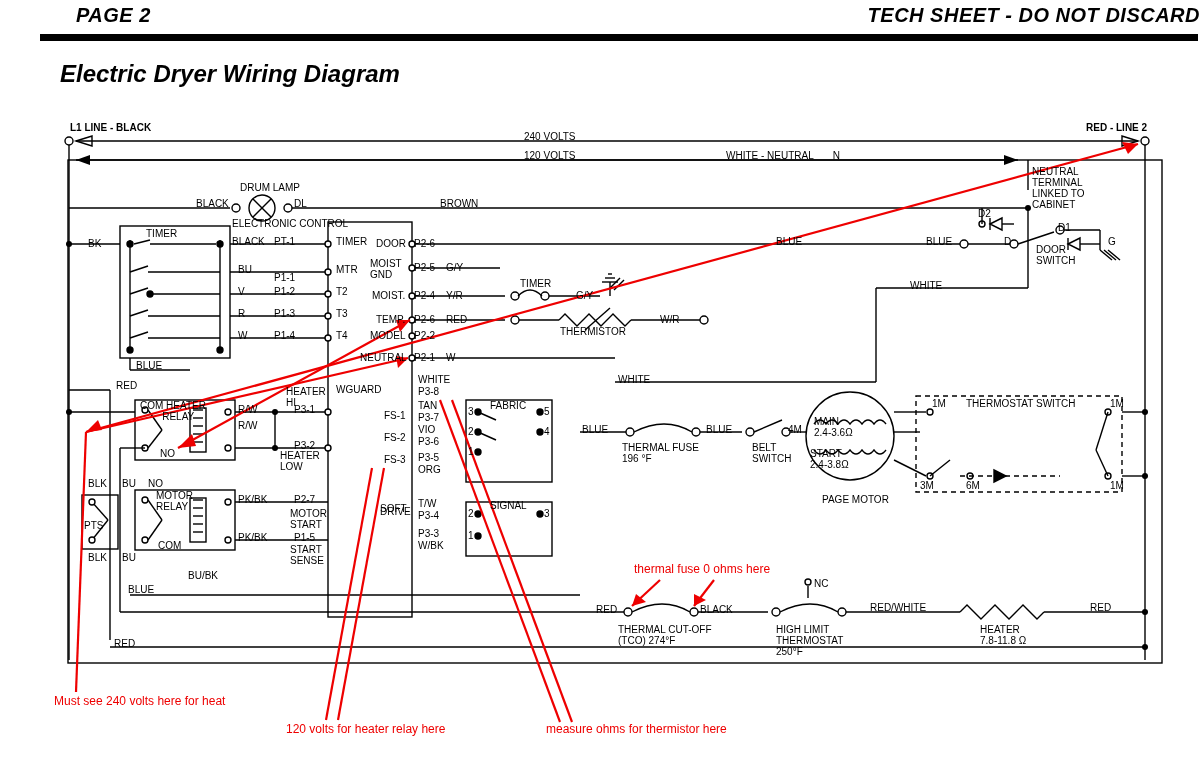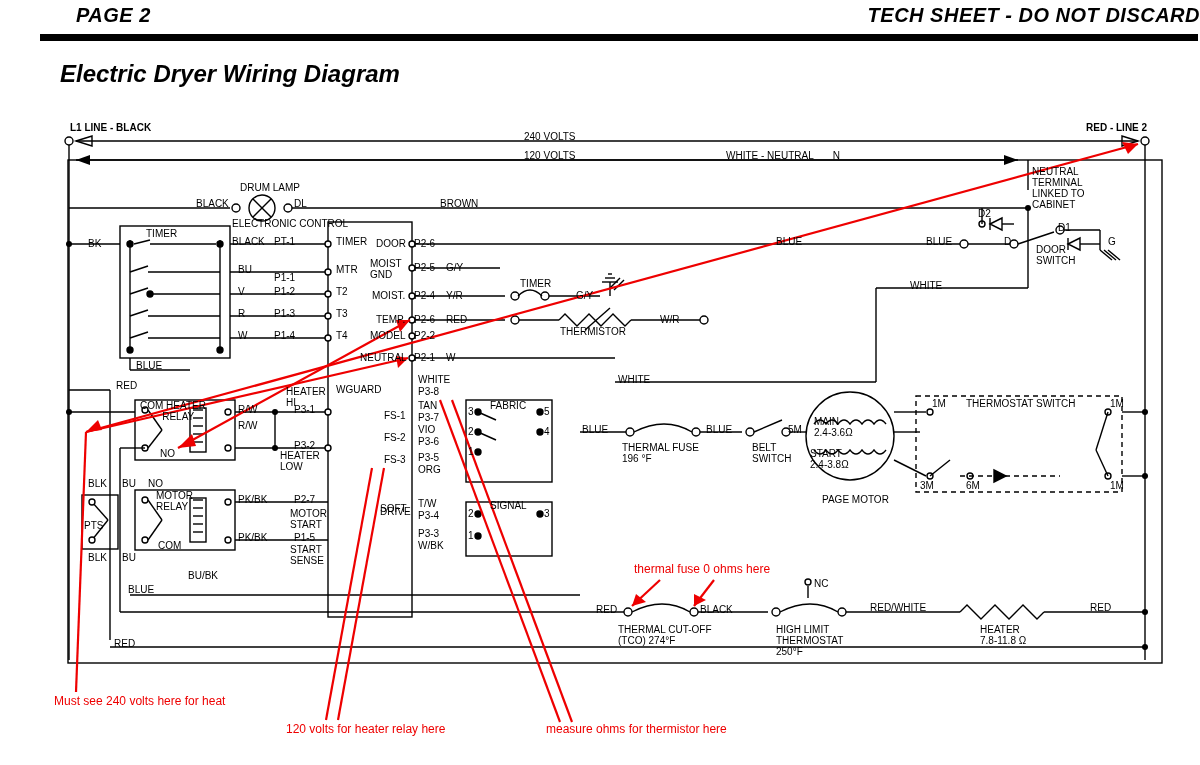--- a/index.html
+++ b/index.html
@@ -457,21 +457,21 @@
 <div class="label" style="left:468px;top:508px">2</div>
 <div class="label" style="left:544px;top:508px">3</div>
 <div class="label" style="left:468px;top:530px">1</div>
 
 <div class="label" style="left:582px;top:424px">BLUE</div>
 <div class="label" style="left:706px;top:424px">BLUE</div>
 <div class="label" style="left:622px;top:442px">THERMAL FUSE
 196 °F</div>
 <div class="label" style="left:752px;top:442px">BELT
 SWITCH</div>
-<div class="label" style="left:788px;top:424px">5M</div>
+<div class="label" style="left:788px;top:424px">4M</div>
 <div class="label" style="left:814px;top:416px">MAIN
 2.4-3.6Ω</div>
 <div class="label" style="left:810px;top:448px">START
 2.4-3.8Ω</div>
 <div class="label" style="left:822px;top:494px">PAGE MOTOR</div>
 <div class="label" style="left:932px;top:398px">1M</div>
 <div class="label" style="left:920px;top:480px">3M</div>
 <div class="label" style="left:966px;top:480px">6M</div>
 <div class="label" style="left:1110px;top:398px">1M</div>
 <div class="label" style="left:1110px;top:480px">1M</div>

